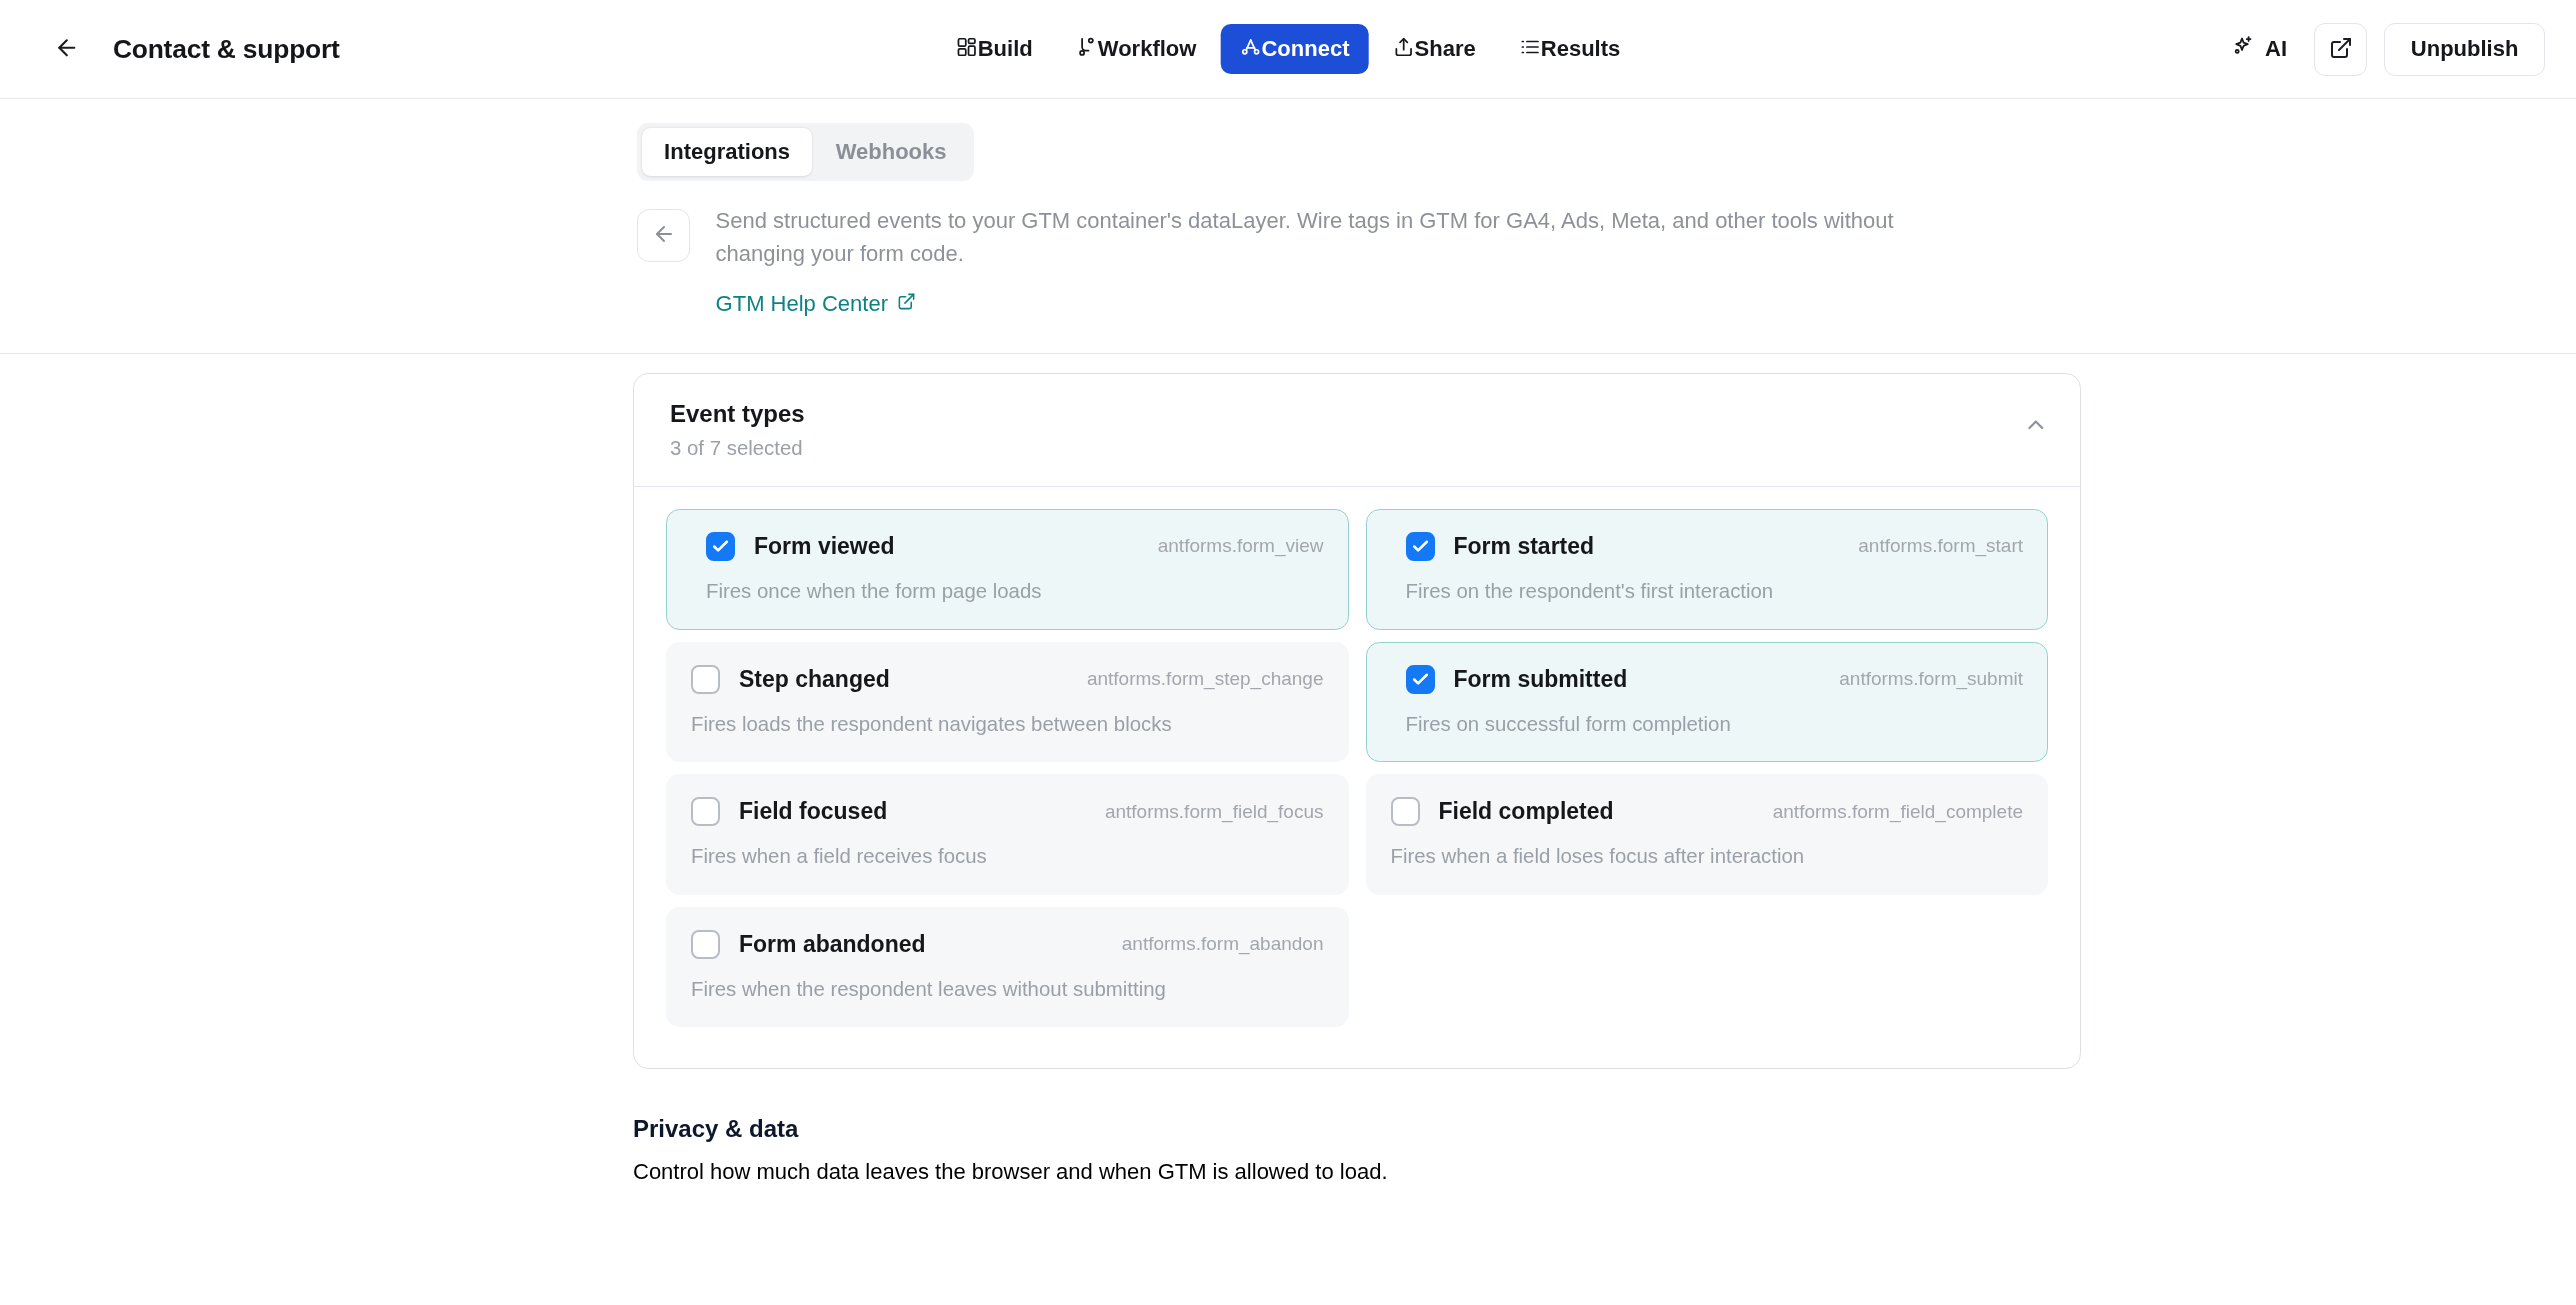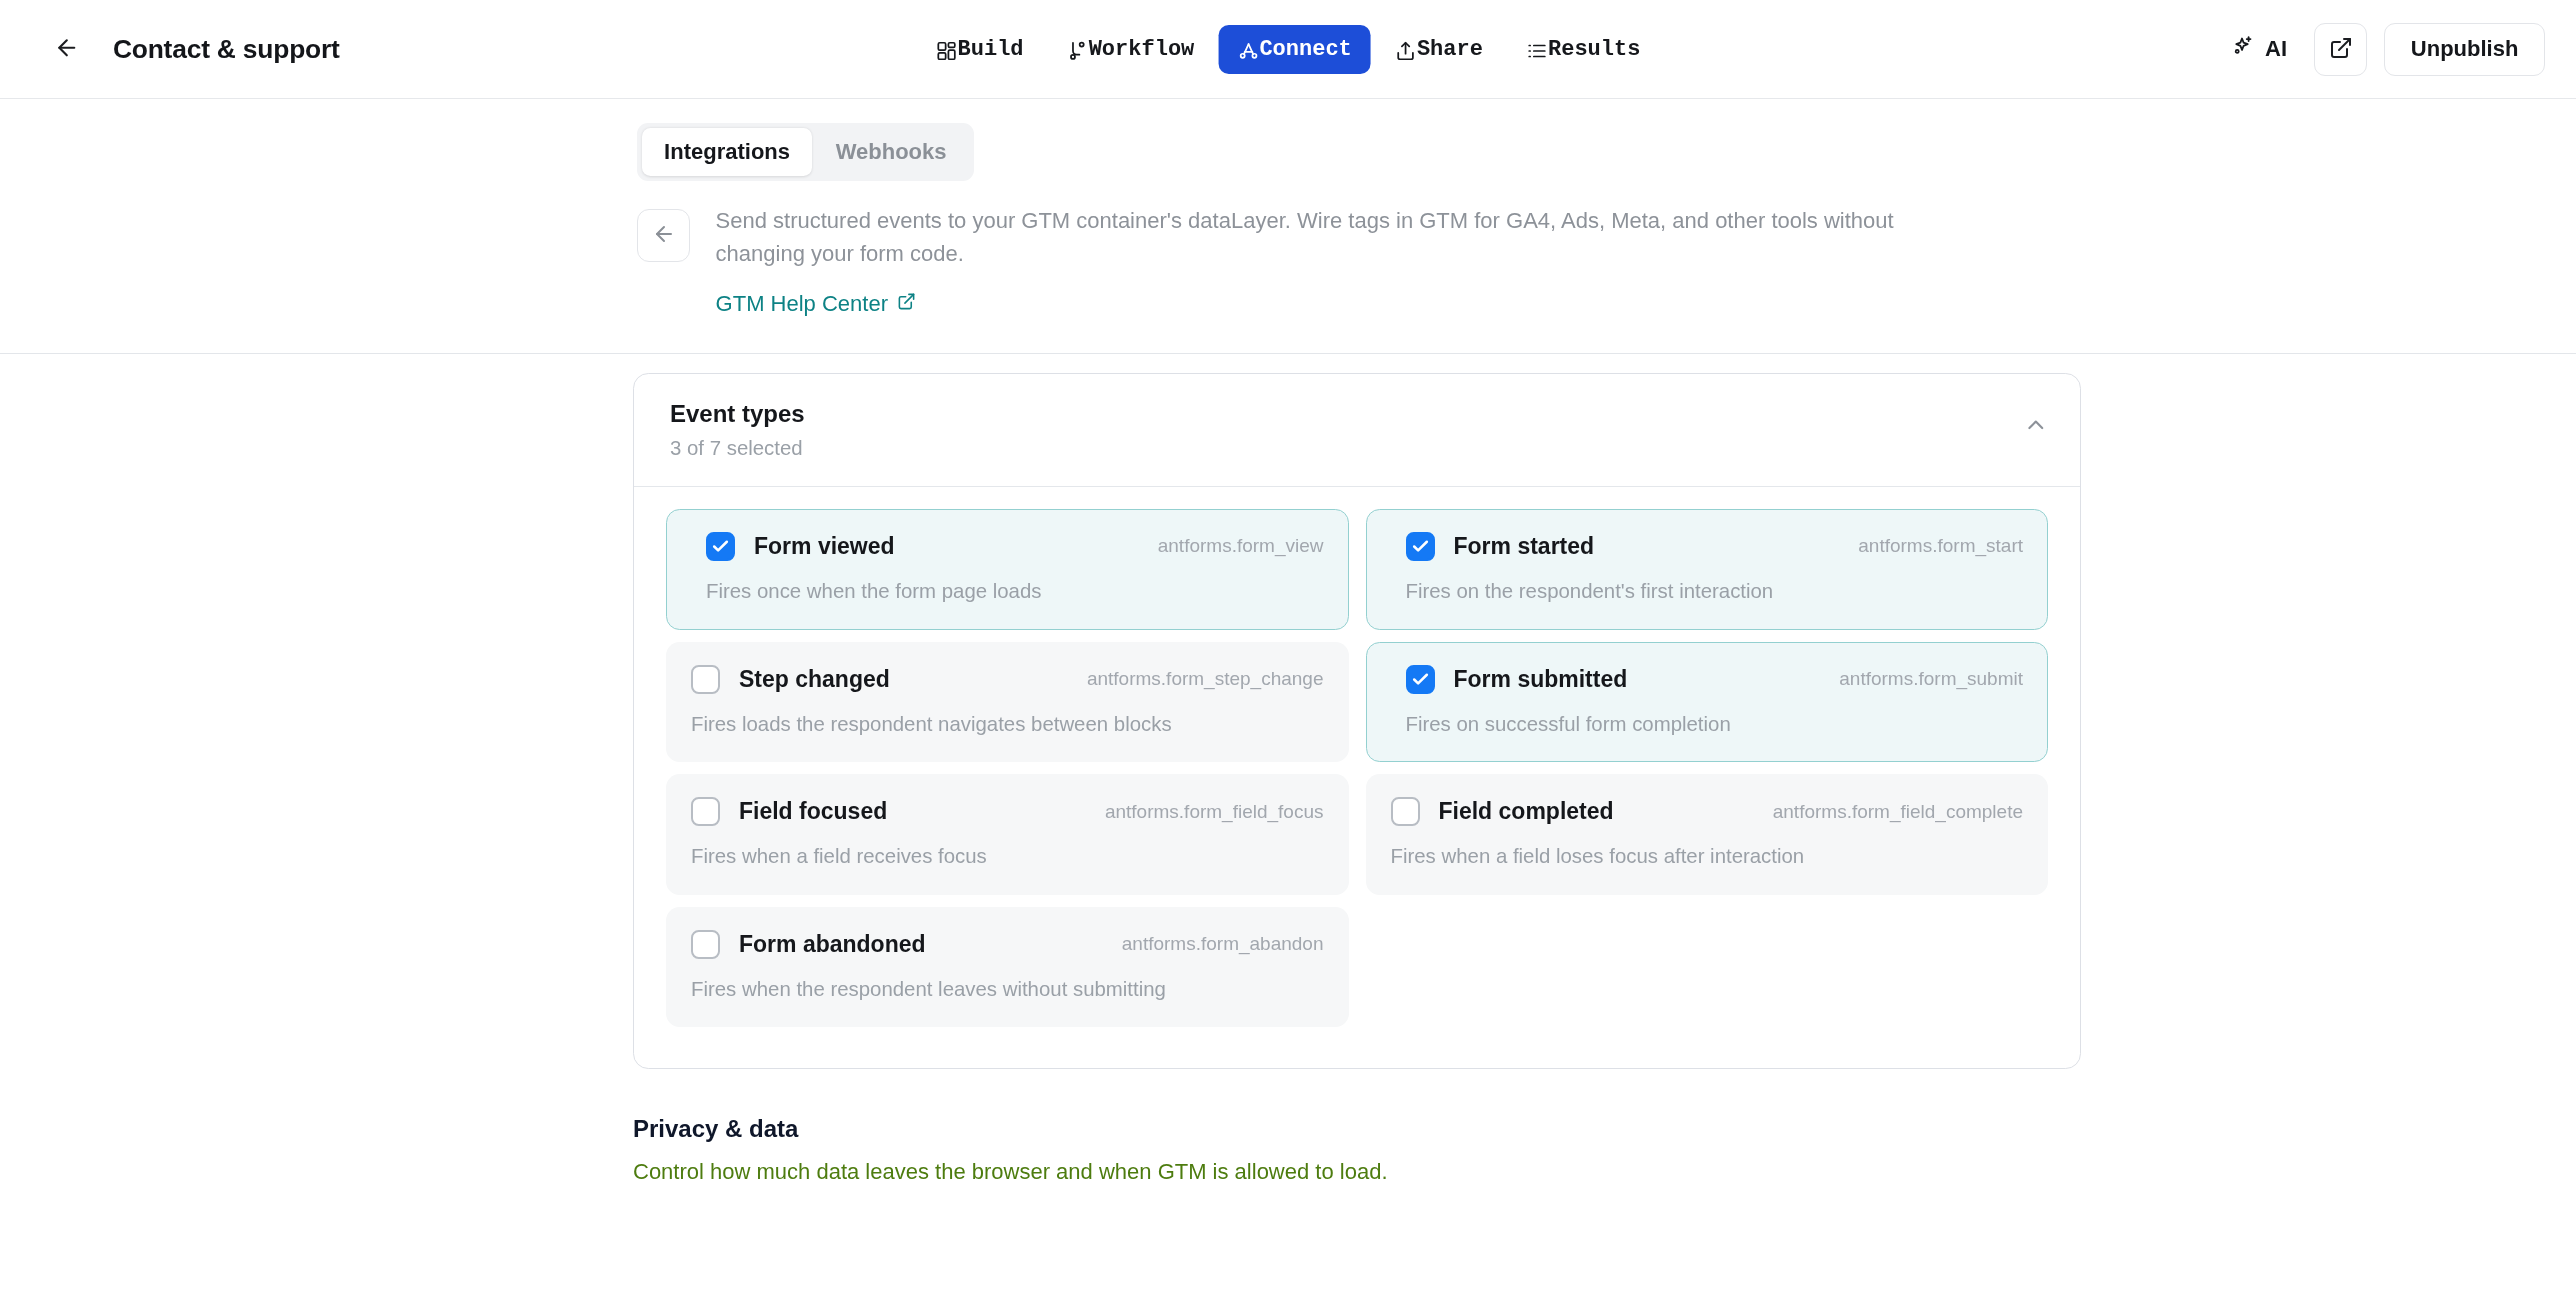--- a/index.html
+++ b/index.html
@@ -39,30 +39,29 @@
   .nav-center {
     position: absolute;
     left: 50%;
     transform: translateX(-50%);
     display: flex;
     align-items: center;
     gap: 5.1px;
   }
   .nav-item {
     display: flex;
-    align-items: flex-end;
+    align-items: flex-start;
     gap: 0;
     padding: 12px 19px;
     border-radius: 10.2px;
     font-size: 22px;
     font-weight: 600;
     color: #16181c;
     cursor: pointer;
     white-space: nowrap;
-    font-family: Liberation Mono, monospace;
   }
   .nav-item.active {
     background: #1d4ed8;
     color: #ffffff;
   }
   .nav-item svg { display: block; }
 
   .topbar-right {
     position: absolute;
     right: 31px;
@@ -255,21 +254,21 @@
   
   .privacy { margin: 46px 0 0 633px; }
   .privacy-title {
     font-size: 24px;
     font-weight: 700;
     color: #0f172a;
   }
   .privacy-sub {
     margin-top: 15.3px;
     font-size: 22px;
-    color: #4d7c0f;
+    color: #000000;
   }
 </style>
 </head>
 <body>
 
 <div class="topbar">
   <div class="back-arrow">
     <span>
       <svg width="25.6" height="25.6" viewBox="0 0 24 24" fill="none" stroke="currentColor" stroke-width="2" stroke-linecap="round" stroke-linejoin="round">
           <line x1="19" y1="12" x2="5" y2="12"></line>

